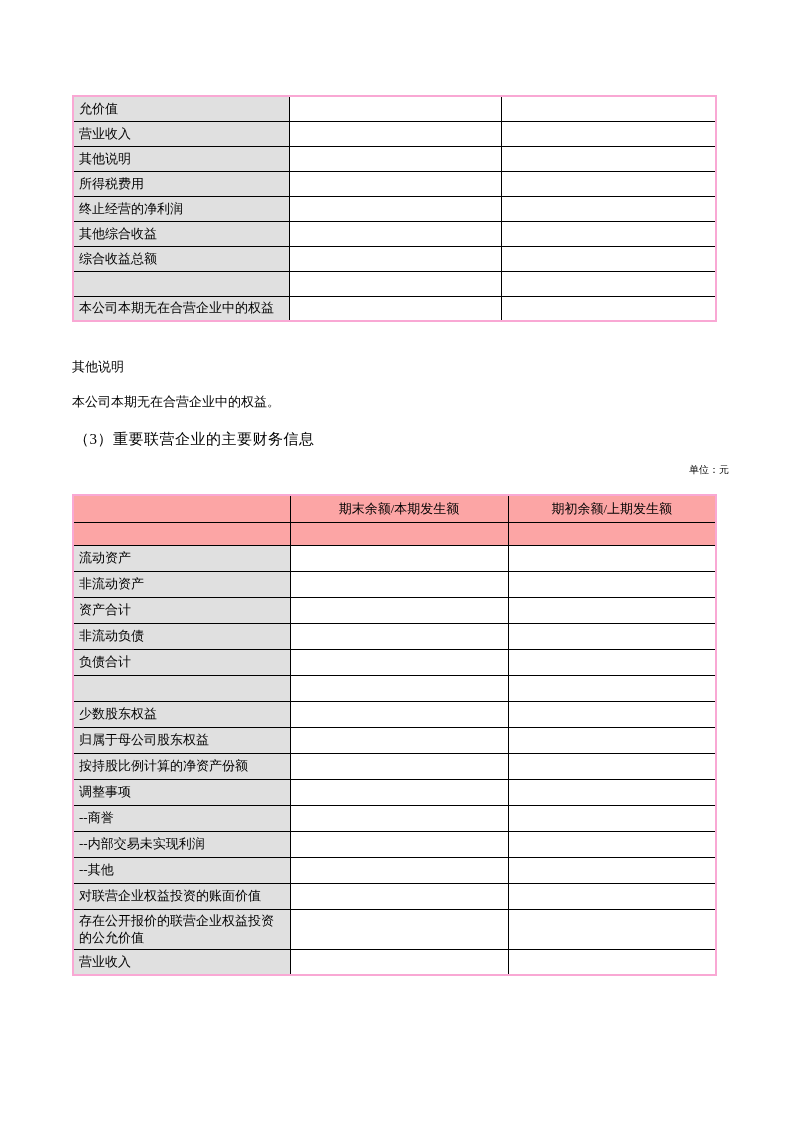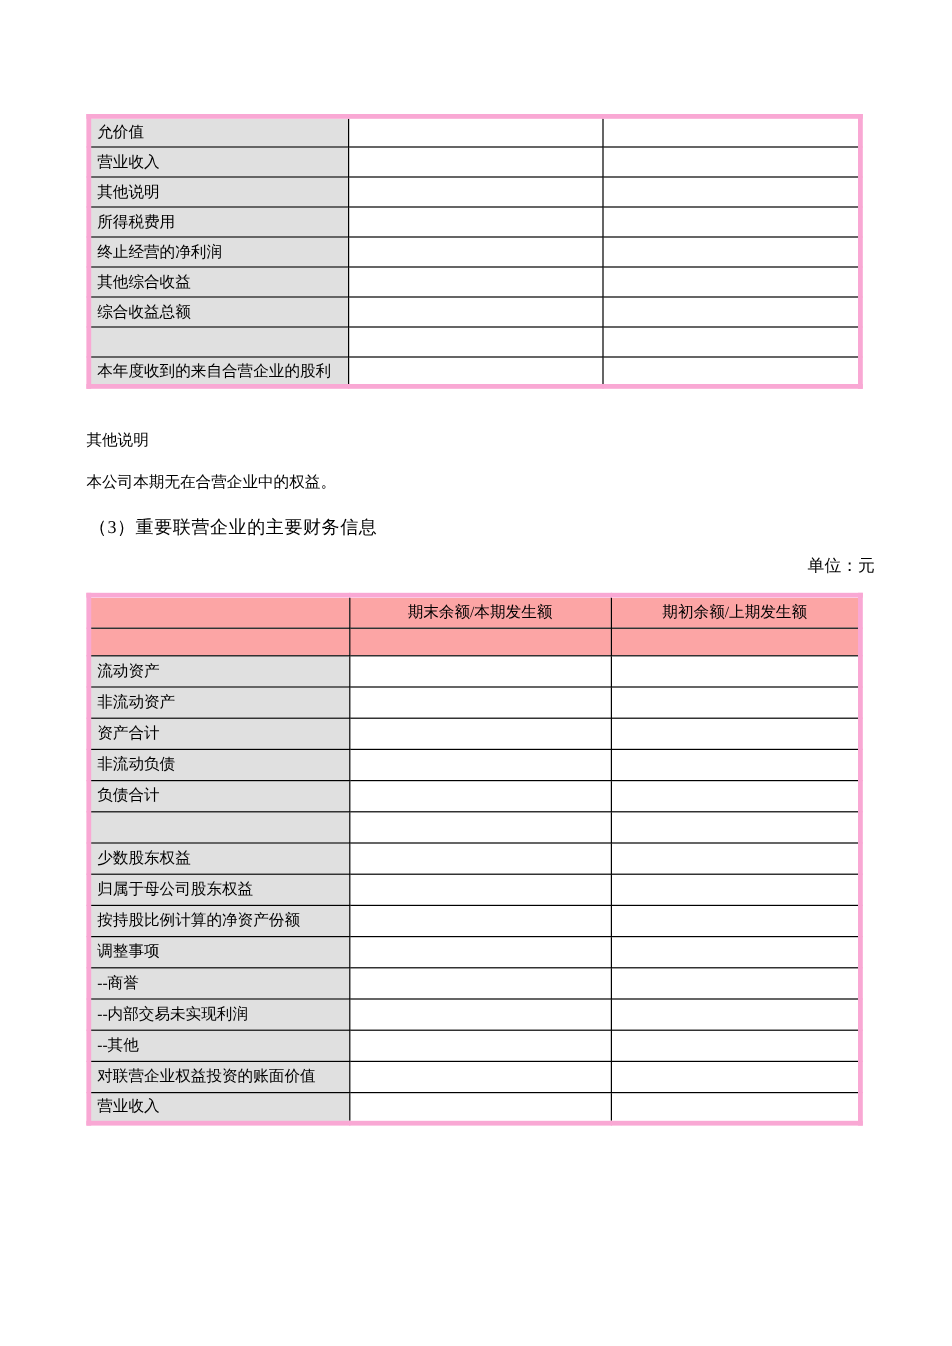--- a/index.html
+++ b/index.html
@@ -9,21 +9,21 @@
     width: 793px;
     height: 1122px;
     background: #ffffff;
     font-family: "Liberation Serif", "DejaVu Serif", serif;
     color: #000000;
     overflow: hidden;
   }
   table {
     border-collapse: collapse;
     table-layout: fixed;
-    border: 4px solid #f9a8d4;
+    border: 2px solid #f9a8d4;
     padding-left: 36px;
   }
   td {
     border: 1px solid #000000;
     font-size: 13px;
     line-height: 1.35;
     padding: 2px 5px;
     vertical-align: middle;
     overflow: hidden;
     word-break: break-all;
@@ -38,21 +38,21 @@
   .t2 td.hdr-cell { height: 27px; }
   .t2 td.sub-cell { height: 23px; }
   .note-title { position: absolute; left: 72px; top: 358px; font-size: 13px; }
   .note-body { position: absolute; left: 72px; top: 393px; font-size: 13px; }
   .heading {
     position: absolute; left: 74px; top: 430px;
     font-size: 15px; font-weight: normal; letter-spacing: 0.5px;
   }
   .unit {
     position: absolute; left: 72px; top: 463px; width: 657px;
-    font-size: 14px; text-align: right;
+    font-size: 10px; text-align: right;
   }
 </style>
 </head>
 <body>
 
 <div class="page">
 
   <table class="t1">
     <colgroup>
         <col style="width:216px">
@@ -94,21 +94,21 @@
         <td class="lbl">综合收益总额</td>
         <td class="val"></td>
         <td class="val"></td>
       </tr>
       <tr>
         <td class="lbl"></td>
         <td class="val"></td>
         <td class="val"></td>
       </tr>
       <tr>
-        <td class="lbl">本年度收到的来自合营企业的股利</td>
+        <td class="lbl">本公司本期无在合营企业中的权益</td>
         <td class="val"></td>
         <td class="val"></td>
       </tr>
     </tbody>
   </table>
 
   <div class="note-title">其他说明</div>
   <div class="note-body">本公司本期无在合营企业中的权益。</div>
 
   <div class="heading">（3）重要联营企业的主要财务信息</div>
@@ -196,20 +196,25 @@
         <td class="lbl">--其他</td>
         <td class="val"></td>
         <td class="val"></td>
       </tr>
       <tr>
         <td class="lbl">对联营企业权益投资的账面价值</td>
         <td class="val"></td>
         <td class="val"></td>
       </tr>
       <tr>
+        <td class="lbl">存在公开报价的联营企业权益投资的公允价值</td>
+        <td class="val"></td>
+        <td class="val"></td>
+      </tr>
+      <tr>
         <td class="lbl">营业收入</td>
         <td class="val"></td>
         <td class="val"></td>
       </tr>
     </tbody>
   </table>
 
 </div>
 
 </body></html>

